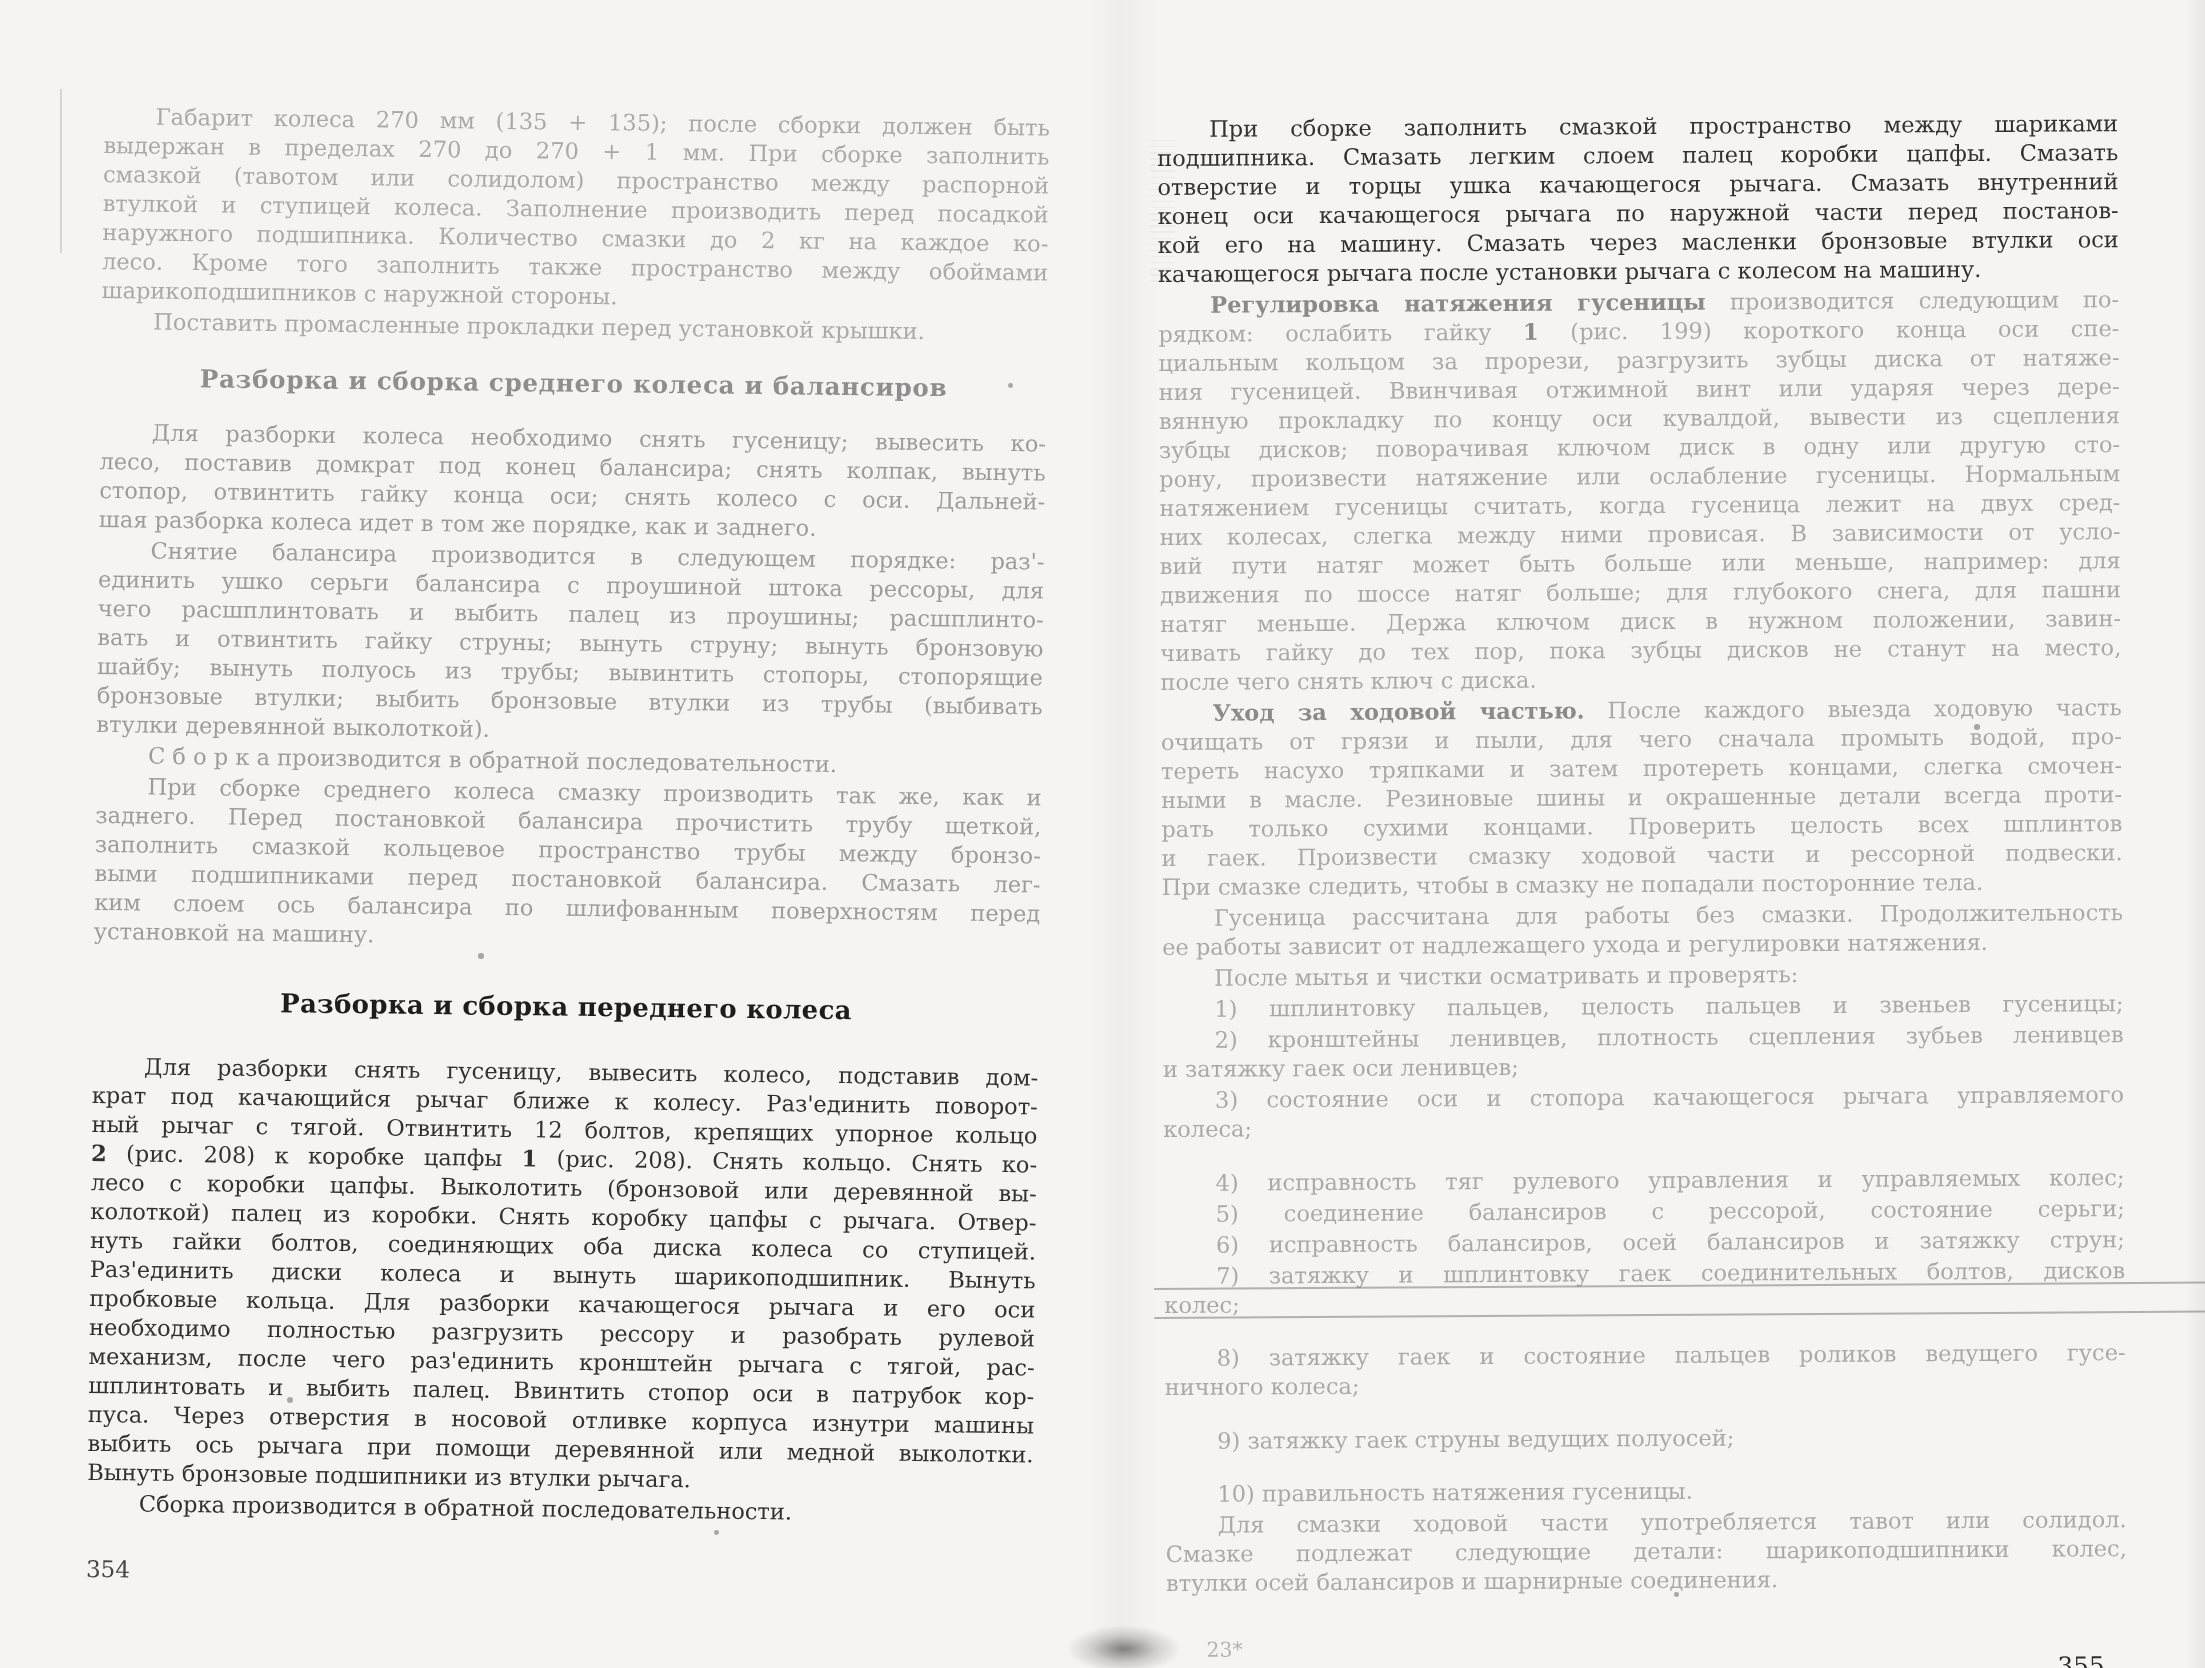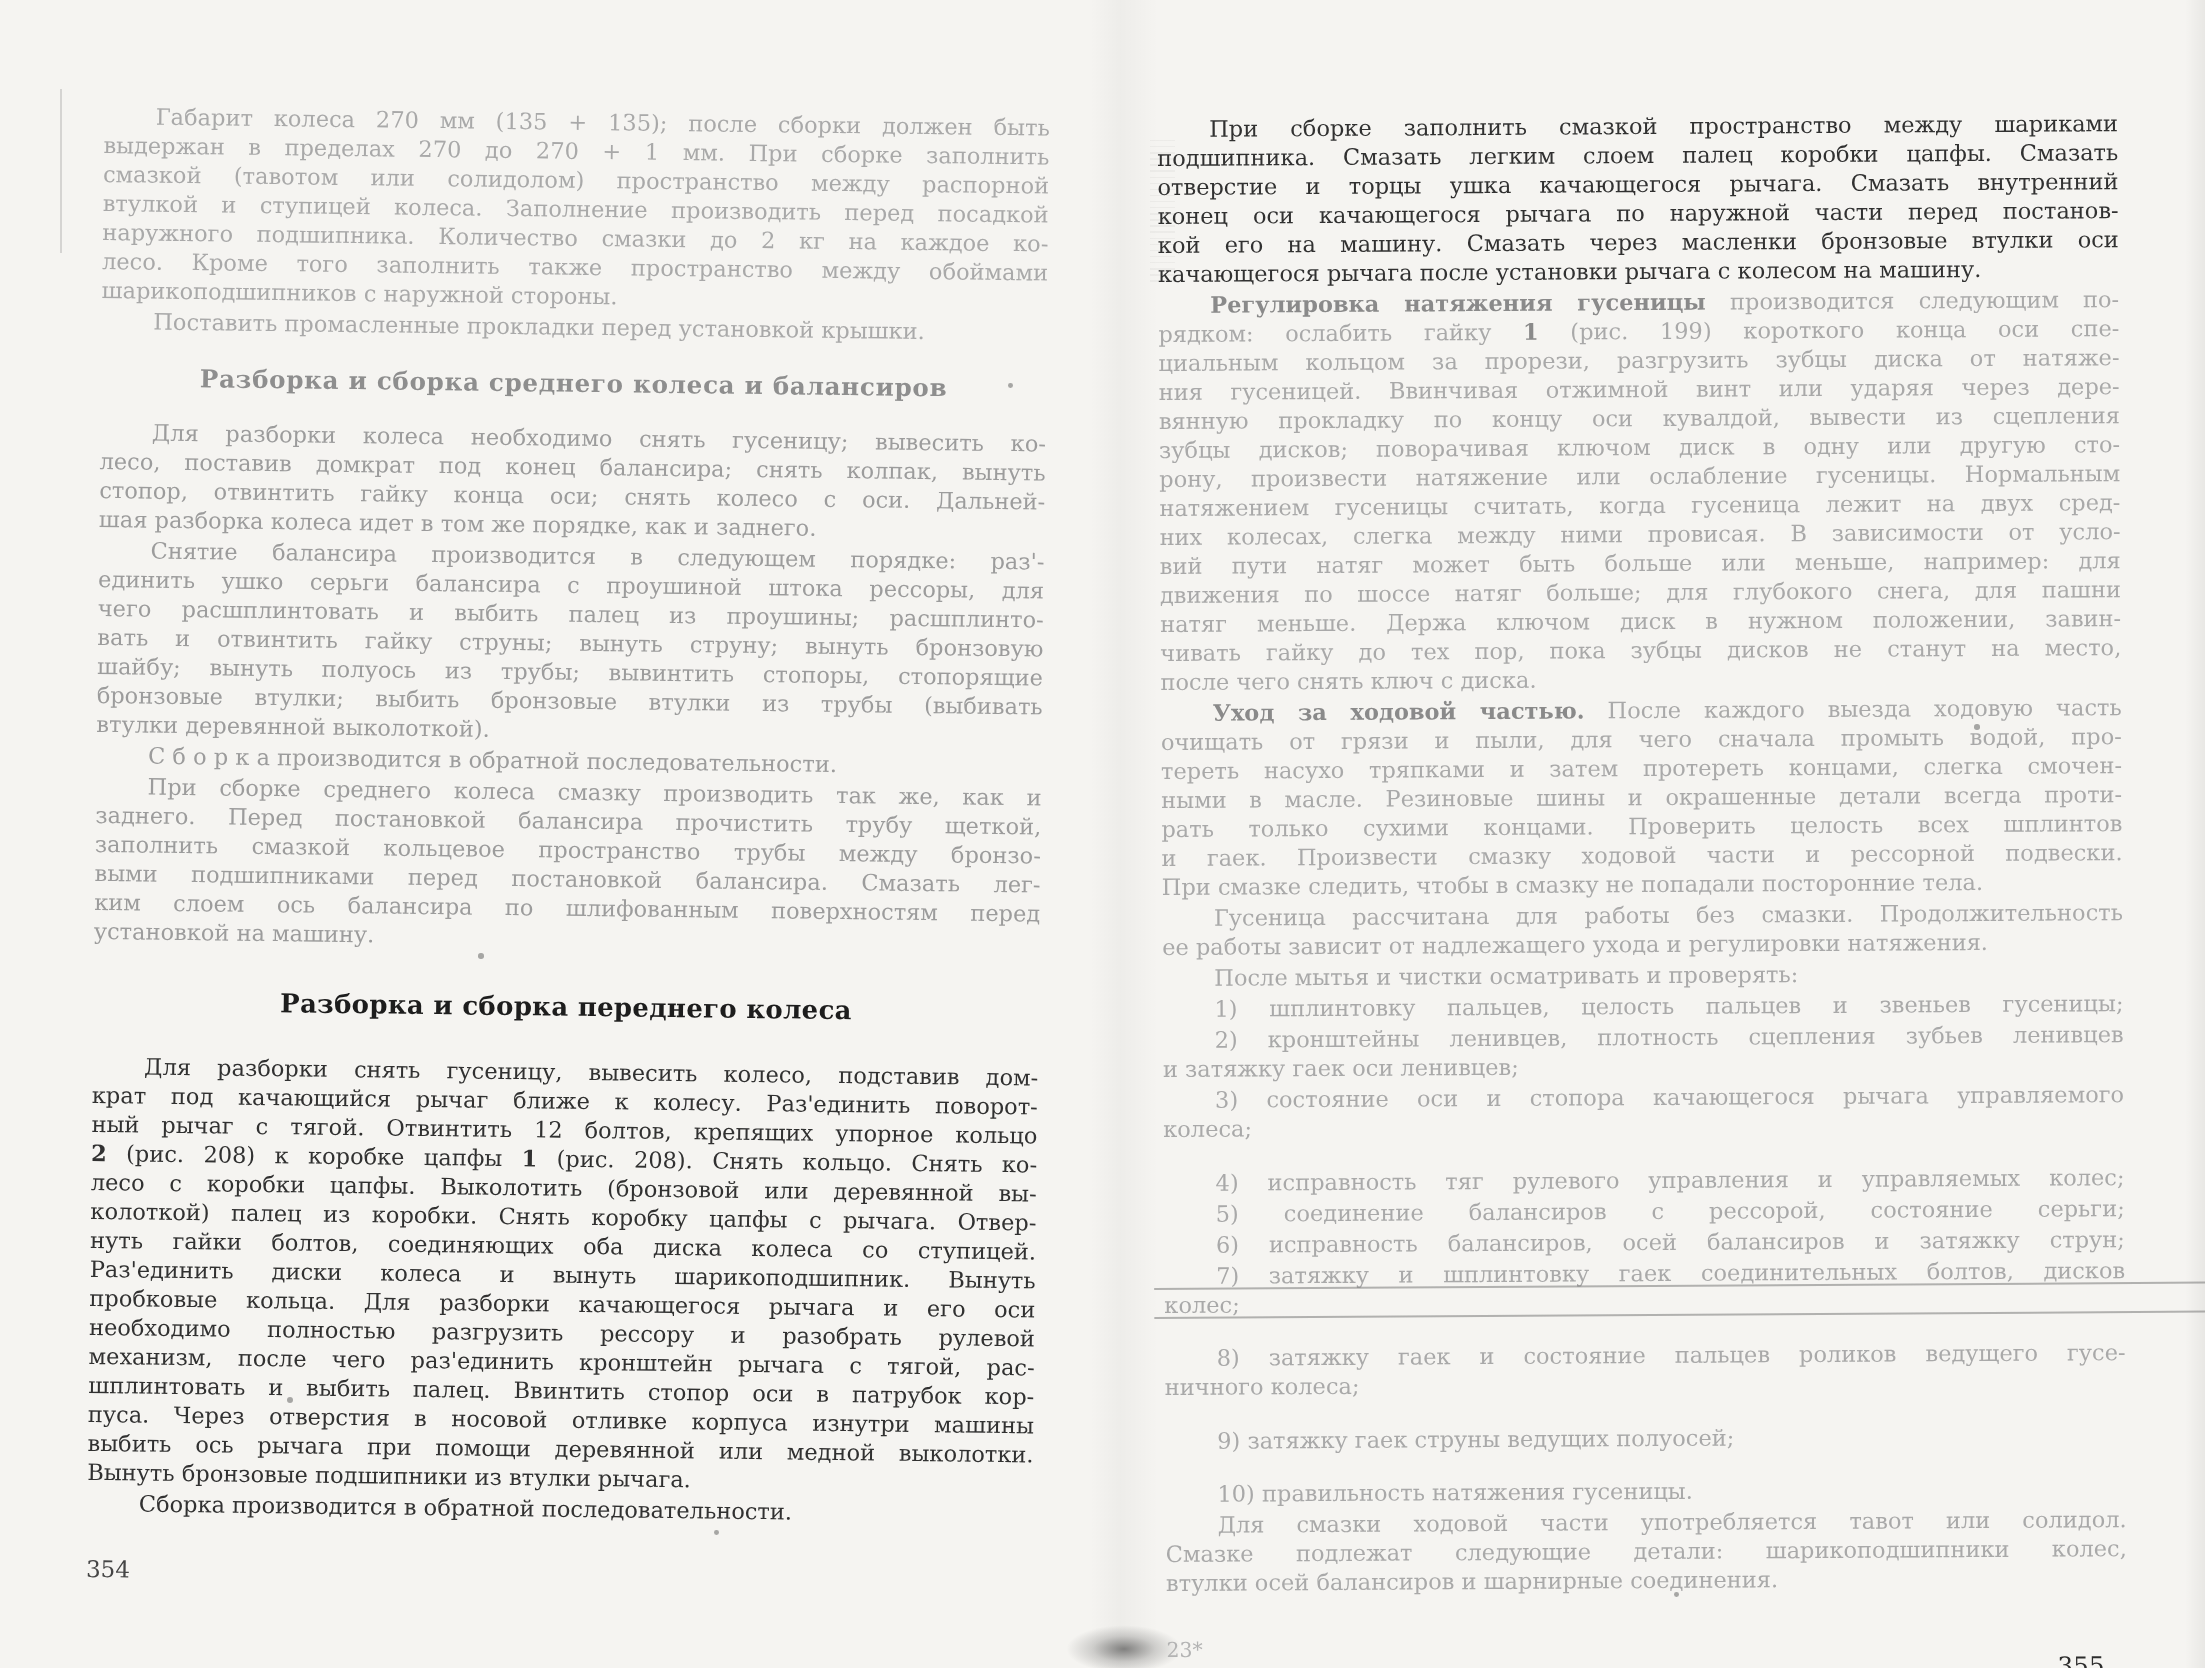--- a/index.html
+++ b/index.html
@@ -42,21 +42,21 @@
 
   
   .line.scratch{position:relative;}
   .line.scratch::after{
     content:"";position:absolute;left:-9.6px;right:-82px;bottom:0.7px;height:2px;
     background:rgba(110,110,110,0.5);
   }
 
   .footer-left{margin-top:38px;font-size:23px;color:#454545;}
   .footer-right{display:flex;justify-content:space-between;align-items:flex-start;margin-top:40px;}
-  .sig-mark{font-size:20.5px;color:#b3b3b3;}
+  .sig-mark{font-size:20.5px;color:#b3b3b3;margin-left:40px;}
   .page-num-right{font-size:24.6px;color:#2d2d2d;position:relative;top:19px;right:23px;}
 
   
   .gutter-shadow{position:absolute;left:1090px;top:0;width:68px;height:1668px;
     background:linear-gradient(to right,rgba(0,0,0,0) 0%,rgba(0,0,0,0.03) 45%,rgba(0,0,0,0) 100%);}
   .binding-smudge{position:absolute;left:1066px;top:1625px;width:116px;height:48px;
     background:radial-gradient(ellipse at center,rgba(55,55,55,0.6) 0%,rgba(90,90,90,0.25) 38%,rgba(120,120,120,0) 70%);}
   .edge-strip-right{position:absolute;right:0;top:0;width:20.5px;height:100%;
     background:linear-gradient(to left,rgba(0,0,0,0.05),rgba(0,0,0,0));}
   .edge-speckle{position:absolute;left:1150px;top:140px;width:24.6px;height:143px;opacity:0.3;

